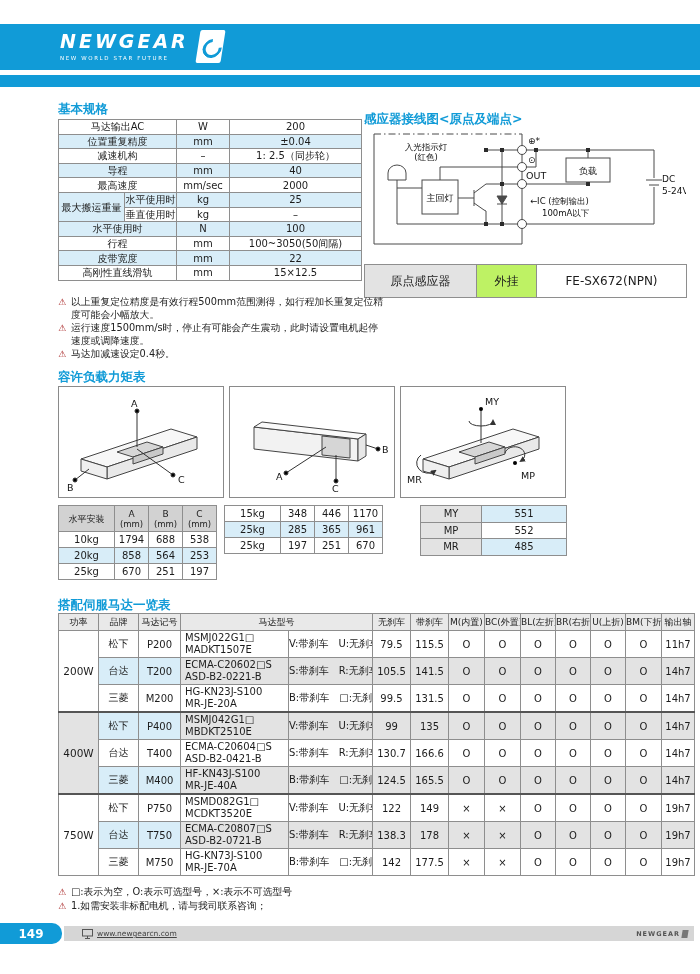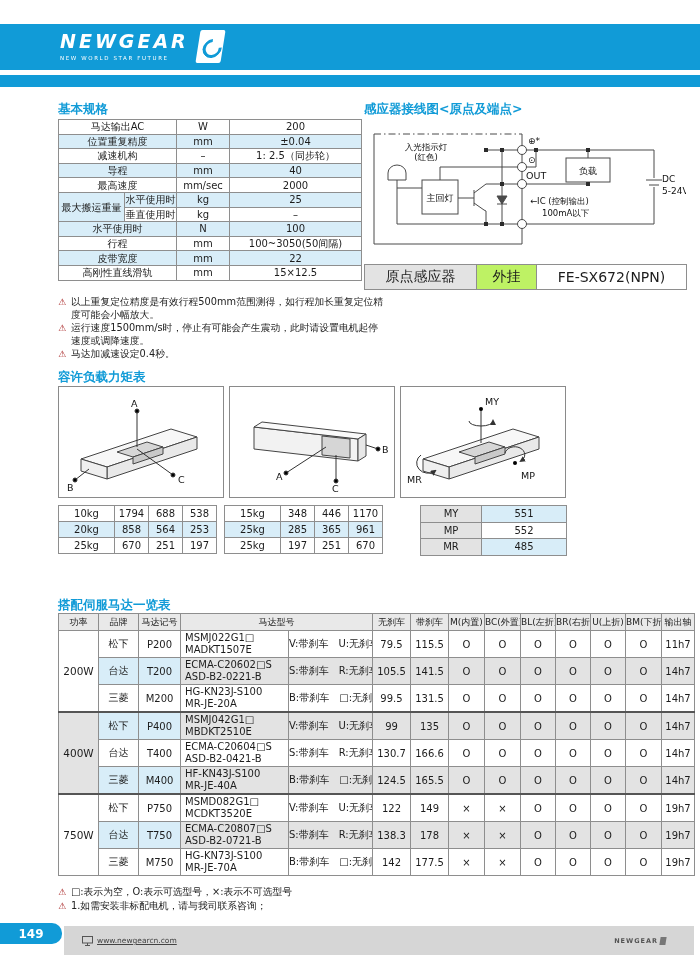--- a/index.html
+++ b/index.html
@@ -25,21 +25,21 @@
   
   table{border-collapse:collapse;table-layout:fixed;position:absolute}
   td,th{border:1px solid var(--bd);text-align:center;vertical-align:middle;font-weight:normal;
     overflow:hidden;white-space:nowrap}
   
   #spec-table{left:58px;top:119px;width:303px;border:1.5px solid #666}
   #spec-table td{height:14.6px;font-size:10px;line-height:11px}
   #spec-table tr.blue td{background:var(--lblue)}
   
   #wiring-table{left:364px;top:264px;width:322px;border:1.5px solid #666}
-  #wiring-table td{height:25px;font-size:14px}
+  #wiring-table td{height:33px;font-size:12px}
   #wiring-table td.c1{background:var(--gray)}
   #wiring-table td.c2{background:#bef264}
   
   .loadtbl th{background:#d2d2d2;font-size:9px;line-height:10px;height:26px}
   .loadtbl td{height:16px;font-size:10px}
   .loadtbl tr.blue td{background:var(--lblue)}
   #tbl-h{left:58px;top:505px;width:158px;border:1.5px solid #666}
   #tbl-w{left:224px;top:505px;width:158px;border:1.5px solid #666}
   #tbl-m{left:420px;top:505px;width:146px;border:1.5px solid #666}
   #tbl-m td{height:16.5px;font-size:10px}
@@ -63,22 +63,22 @@
   .note{position:relative;padding-left:13px;margin-bottom:1px}
   .note .w{position:absolute;left:0;top:0;color:var(--warn);font-size:9px}
   .note.indent{padding-left:18px}
   
   .dbox{position:absolute;top:386px;width:166px;height:112px;border:1px solid #8a8a8a;background:#fff}
   .dbox svg{display:block}
   
   .page-badge{position:absolute;left:0;top:923px;width:62px;height:21px;background:var(--blue);
     border-radius:0 10px 10px 0;color:#fff;font-weight:bold;font-size:12px;
     display:flex;align-items:center;justify-content:center}
-  .footer-bar{position:absolute;left:64px;top:926px;width:630px;height:29px;background:#d6d6d6;
-    display:flex;align-items:center;padding:0 28px 0 18px;font-size:7.5px;color:#444}
+  .footer-bar{position:absolute;left:64px;top:926px;width:630px;height:15px;background:#d6d6d6;
+    display:flex;align-items:center;padding:0 6px 0 18px;font-size:7.5px;color:#444}
   .footer-bar .site{text-decoration:underline;margin-left:4px;color:#444}
   .footer-bar .spacer{flex:1}
   .footer-brand{font-size:6.5px;font-weight:bold;letter-spacing:1px;color:#555;display:flex;align-items:center;gap:2px}
   .footer-brand .mini-icon{width:6px;height:8px;background:#777;display:inline-block;transform:skewX(-9deg)}
   svg text{font-family:"DejaVu Sans","Liberation Sans",sans-serif}
 </style>
 </head>
 <body>
 
 <div class="page">
@@ -155,21 +155,21 @@
           <td>22</td>
         </tr>
     <tr>
           <td colspan="2">高刚性直线滑轨</td>
           <td>mm</td>
           <td>15×12.5</td>
         </tr>
   </tbody>
     </table>
 
-  <div class="sec-title" style="left:364px;top:101px">感应器接线图&lt;原点及端点&gt;</div>
+  <div class="sec-title" style="left:364px;top:111px">感应器接线图&lt;原点及端点&gt;</div>
   <svg style="position:absolute;left:364px;top:118px" width="322" height="142" viewBox="0 0 322 142">
     <g stroke="#4a4a4a" stroke-width="1" fill="none">
       <line x1="10" y1="16" x2="158" y2="16" stroke-dasharray="7 3 1.5 3"></line>
       <path d="M10,16 L10,126 L158,126 L158,16"></path>
       <path d="M24,62 v-7 a9,8 0 0 1 18,0 v7 z" fill="#fff"></path>
       <path d="M33,62 V106 M33,106 H153 M33,70 H58"></path>
       <rect x="58" y="62" width="36" height="34" fill="#fff"></rect>
       <path d="M76,62 V49 H153"></path>
       <path d="M94,80 H110 M110,72 V88 M110,75 L122,66 M110,85 L120,92 L122,93"></path>
       <path d="M122,66 H153 M122,93 V106"></path>
@@ -319,20 +319,26 @@
   </div>
 
   <table id="tbl-h" class="loadtbl">
     <colgroup>
         <col style="width:56px">
         <col style="width:34px">
         <col style="width:34px">
         <col style="width:34px">
       </colgroup>
     <tbody>
+        <tr>
+      <th>水平安装</th>
+      <th><span>A</span><span class="unit">(mm)</span></th>
+      <th><span>B</span><span class="unit">(mm)</span></th>
+      <th><span>C</span><span class="unit">(mm)</span></th>
+    </tr>
     <tr>
           <td>10kg</td>
           <td>1794</td>
           <td>688</td>
           <td>538</td>
         </tr>
     <tr class="blue">
           <td>20kg</td>
           <td>858</td>
           <td>564</td>

